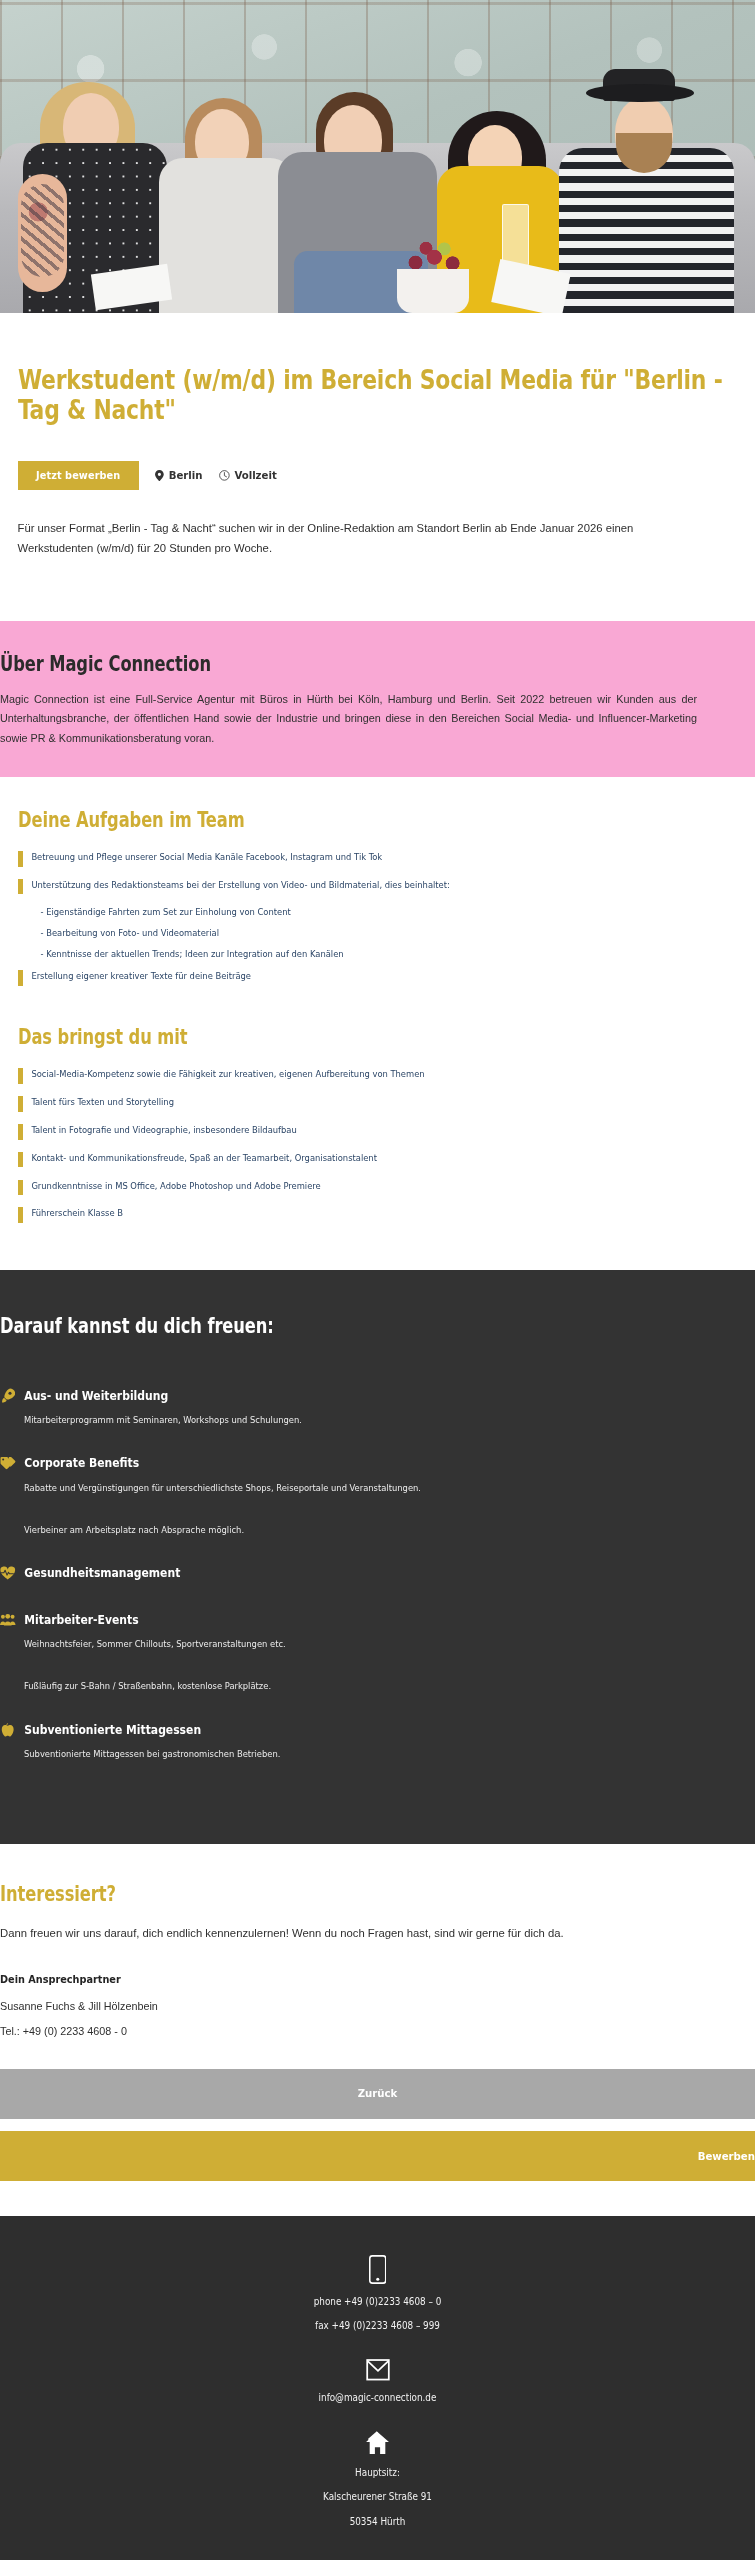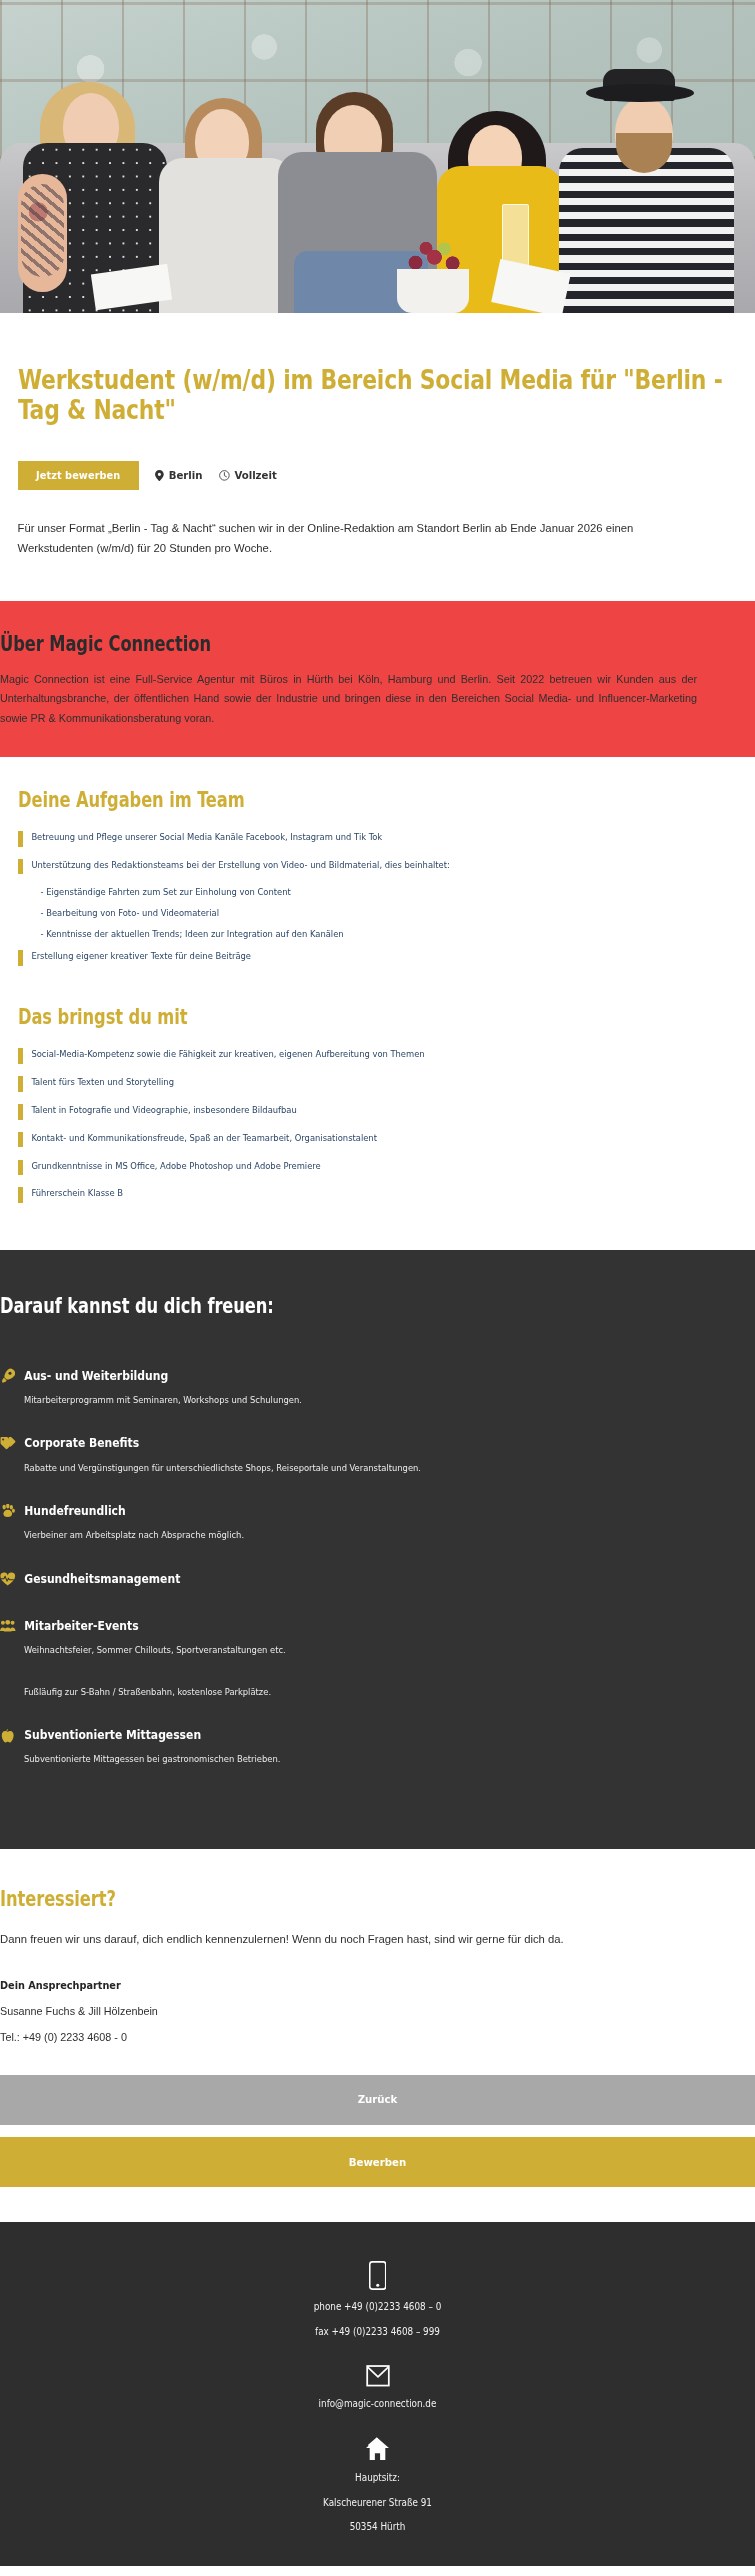--- a/index.html
+++ b/index.html
@@ -83,21 +83,21 @@
                radial-gradient(circle at 40% 20%,#9c3043 0 6.2px,rgba(0,0,0,0) 6.7px),
                radial-gradient(circle at 66% 22%,#b2c44a 0 6.2px,rgba(0,0,0,0) 6.7px);}
   .glass{position:absolute;left:502px;bottom:47px;width:27px;height:62px;background:rgba(255,255,255,.55);
     border:1px solid rgba(255,255,255,.8);border-radius:2.1px;}
   .paper{position:absolute;background:#f7f7f5;transform:rotate(-8deg);}
 
   
   .wrap{padding:0 17.5px;}
 
   .block-white{background:#ffffff;}
-  .block-gray{background:#ef4444;}
+  .block-gray{background:#f9a8d4;margin-top:20px;}
   .block-dark{background:#333333;}
 
   
   .job-title{
     font-family:"DejaVu Sans Condensed","Liberation Sans Narrow","Liberation Sans",sans-serif;
     font-weight:bold;
     font-stretch:condensed;
     font-size:27px;
     line-height:1.11;
     color:#cfae35;
@@ -162,21 +162,21 @@
   .int-p{font-size:11.3px;line-height:1.72;color:#2f2f2f;margin-top:17.5px;max-width:685px;}
   .contact-h{font-size:10.8px;font-weight:bold;color:#242424;margin-top:30px;
     font-family:"DejaVu Sans Condensed","Liberation Sans Narrow","Liberation Sans",sans-serif;}
   .contact-l{font-size:10.8px;color:#2f2f2f;margin-top:13.4px;}
 
   .btn-stack{margin-top:32px;padding-bottom:31px;}
   .btn{display:block;width:100%;border:none;cursor:pointer;color:#ffffff;
     font-family:"DejaVu Sans Condensed","Liberation Sans Narrow","Liberation Sans",sans-serif;
     font-weight:bold;font-size:11.3px;padding:18.5px 0;text-align:center;}
   .btn-back{background:#a8a8a8;}
-  .btn-apply{background:#cfae35;margin-top:12.4px;}
+  .btn-apply{background:#cfae35;margin-top:12.4px;text-align:right;}
 
   
   .footer{background:#2e2e2e;padding:39px 0 31px;text-align:center;position:relative;}
   .f-ico{margin:0 auto;display:flex;justify-content:center;}
   .f-line{color:#f2f2f2;font-size:9.8px;line-height:1.55;margin-top:9.3px;
     font-family:"DejaVu Sans Condensed","Liberation Sans Narrow","Liberation Sans",sans-serif;}
   .f-gap{height:26px;}
 </style>
 </head>
 <body>
@@ -342,32 +342,20 @@
                   <path d="M1 3.5A2.5 2.5 0 0 1 3.5 1h10.2c.7 0 1.3.3 1.8.7l10 10a2.5 2.5 0 0 1 0 3.6l-10.2 10.2a2.5 2.5 0 0 1-3.6 0l-10-10A2.5 2.5 0 0 1 1 13.7z" fill="#cfae35"></path>
                   <circle cx="6.5" cy="6.5" r="2.1" fill="#333"></circle>
                   <path d="M18 1h3.7c.7 0 1.3.3 1.8.7l7.5 7.5a2.5 2.5 0 0 1 0 3.6L21.5 22" fill="#cfae35"></path>
                 </svg>
               </span>
               <span class="ben-title">Corporate Benefits</span>
             </div>
             <div class="ben-desc">Rabatte und Vergünstigungen für unterschiedlichste Shops, Reiseportale und Veranstaltungen.</div>
           </div>
           <div class="ben">
-            <div class="ben-head">
-              <span class="ben-ico">
-                <svg width="15.5" height="14.4" viewBox="0 0 30 28">
-                  <ellipse cx="8" cy="6" rx="3.3" ry="4.6" fill="#cfae35"></ellipse>
-                  <ellipse cx="15" cy="4" rx="3.3" ry="4.8" fill="#cfae35"></ellipse>
-                  <ellipse cx="22" cy="6.5" rx="3.2" ry="4.4" fill="#cfae35"></ellipse>
-                  <ellipse cx="26" cy="13" rx="3" ry="3.8" fill="#cfae35"></ellipse>
-                  <path d="M15 11c5 0 8.5 4 8.5 8.2 0 4-3.4 6.3-8.5 6.3S6.5 23.2 6.5 19.2C6.5 15 10 11 15 11z" fill="#cfae35"></path>
-                </svg>
-              </span>
-              <span class="ben-title">Hundefreundlich</span>
-            </div>
             <div class="ben-desc">Vierbeiner am Arbeitsplatz nach Absprache möglich.</div>
           </div>
           <div class="ben">
             <div class="ben-head">
               <span class="ben-ico">
                 <svg width="16.5" height="14.4" viewBox="0 0 32 28">
                   <path d="M16 27S1 17.5 1 9.2A7.6 7.6 0 0 1 16 6.4 7.6 7.6 0 0 1 31 9.2C31 17.5 16 27 16 27z" fill="#cfae35"></path>
                   <path d="M2 13h6l2.5-5 4 10 3-6 2 3h9" fill="none" stroke="#333" stroke-width="2.2" stroke-linejoin="round"></path>
                 </svg>
               </span>

